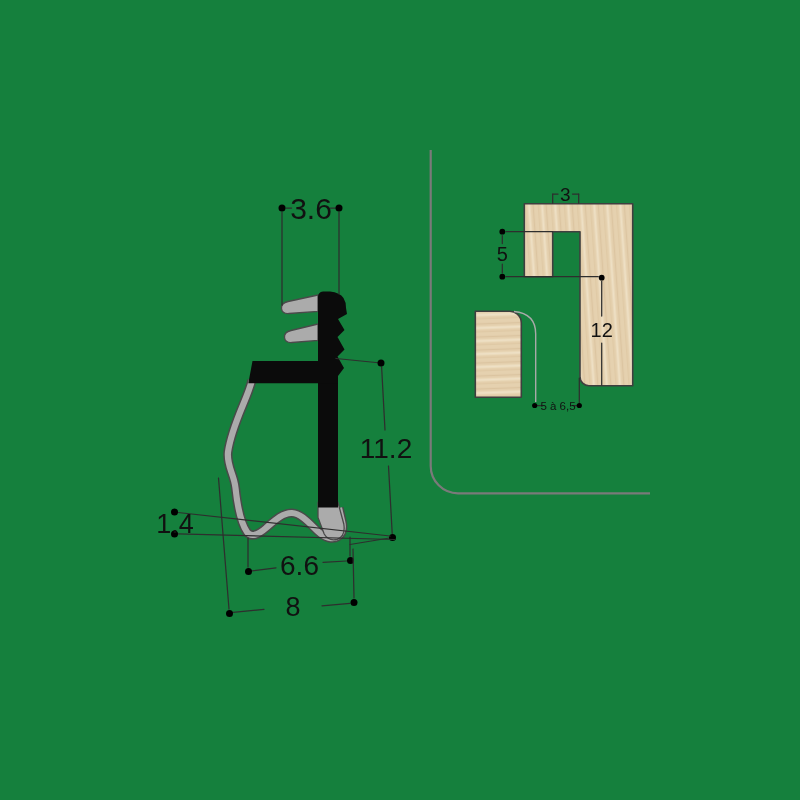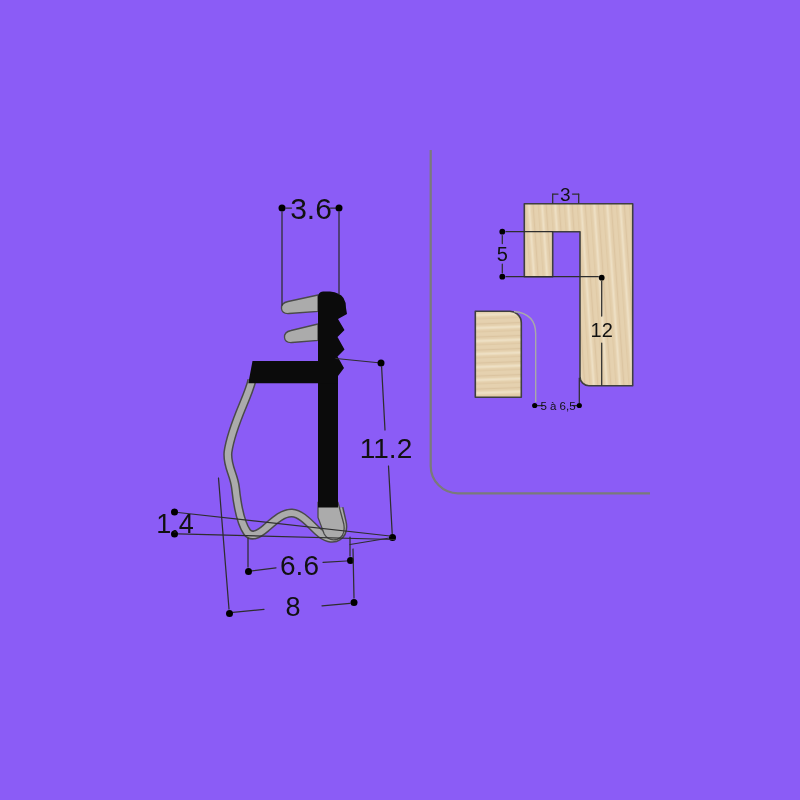--- a/index.html
+++ b/index.html
@@ -1,16 +1,16 @@
 <!DOCTYPE html>
 <html><head>
 <meta charset="utf-8">
 <style>
   html,body{margin:0;padding:0;background:#ffffff;}
-  .canvas{position:relative;width:800px;height:800px;background:#8b5cf6;overflow:hidden;
+  .canvas{position:relative;width:800px;height:800px;background:#15803d;overflow:hidden;
           font-family:"Liberation Sans", sans-serif;}
   svg text{font-family:"Liberation Sans", sans-serif; fill:#111111;}
   .dim-line{stroke:#2e2e2e;stroke-width:1.25;fill:none;stroke-linecap:round;}
   .dim-dot{fill:#000000;stroke:none;}
   .dim-label{fill:#111111;}
   .thin-ref{stroke:#a9a9a9;stroke-width:1.4;fill:none;}
   .wood-outline{stroke:#3f3f3f;stroke-width:1.6;stroke-linejoin:round;}
   .frame-line{stroke:#7a7a7a;stroke-width:2.2;fill:none;}
 </style>
 </head>

